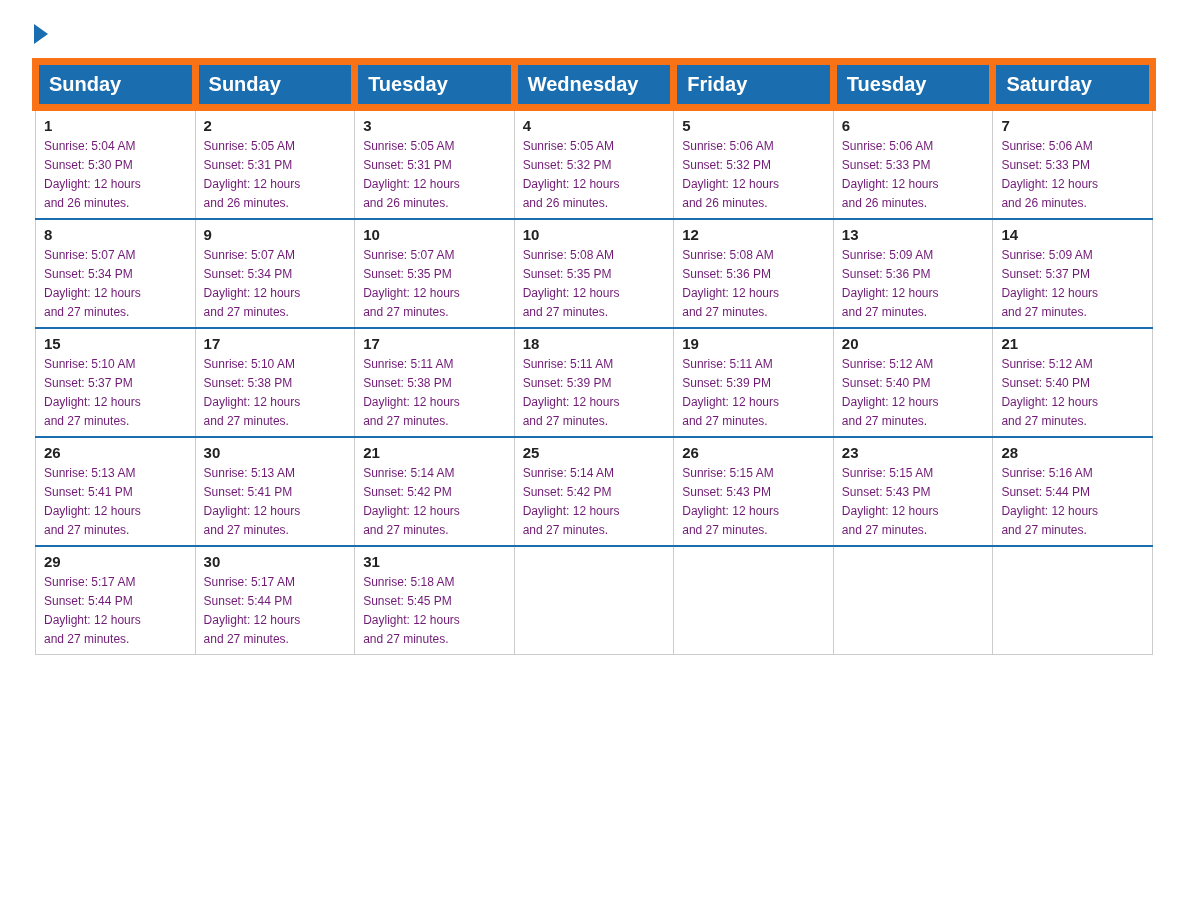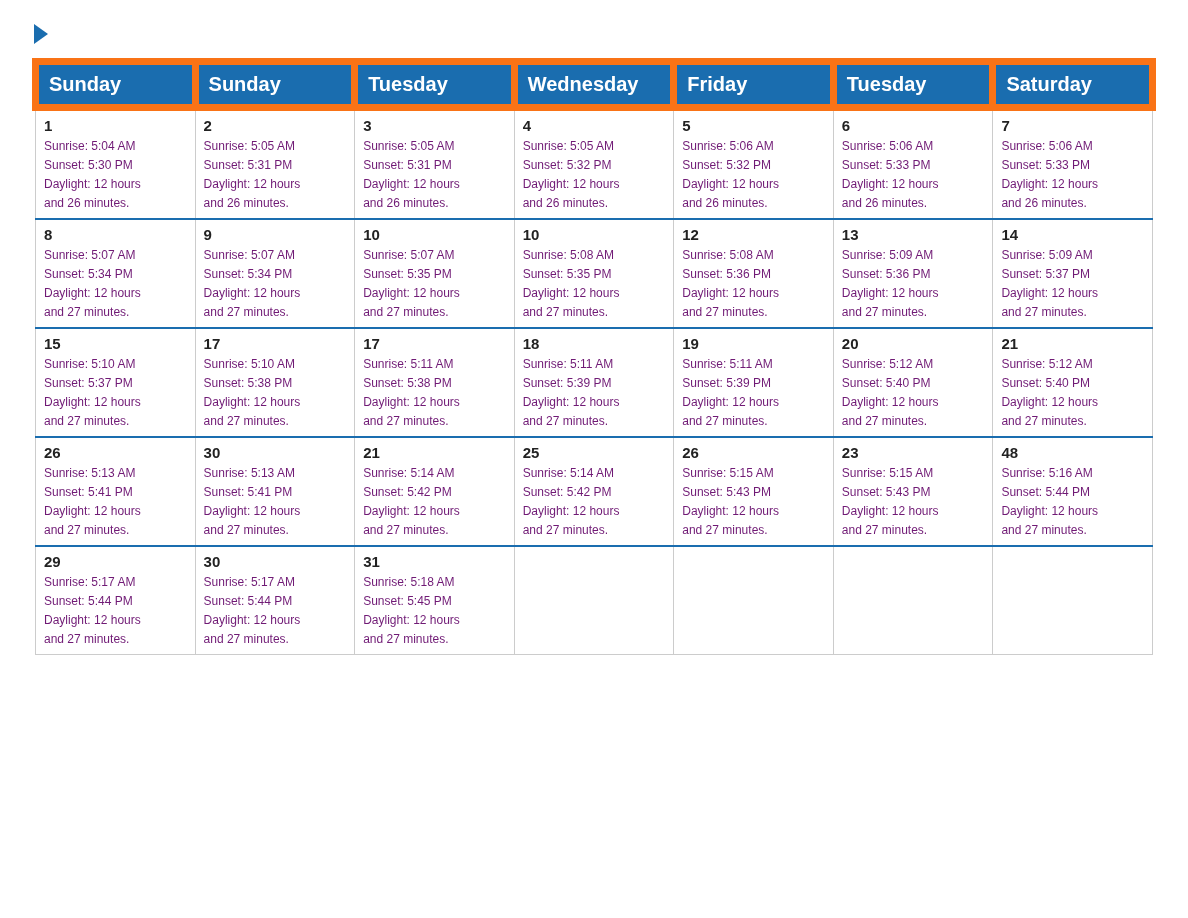--- a/index.html
+++ b/index.html
@@ -247,21 +247,21 @@
         </td>
         <td>
           <span class="day-num">26</span>
           <span class="day-info">Sunrise: 5:15 AM<br>Sunset: 5:43 PM<br>Daylight: 12 hours<br>and 27 minutes.</span>
         </td>
         <td>
           <span class="day-num">23</span>
           <span class="day-info">Sunrise: 5:15 AM<br>Sunset: 5:43 PM<br>Daylight: 12 hours<br>and 27 minutes.</span>
         </td>
         <td>
-          <span class="day-num">48</span>
+          <span class="day-num">28</span>
           <span class="day-info">Sunrise: 5:16 AM<br>Sunset: 5:44 PM<br>Daylight: 12 hours<br>and 27 minutes.</span>
         </td>
       </tr>
       <tr>
         <td>
           <span class="day-num">29</span>
           <span class="day-info">Sunrise: 5:17 AM<br>Sunset: 5:44 PM<br>Daylight: 12 hours<br>and 27 minutes.</span>
         </td>
         <td>
           <span class="day-num">30</span>

